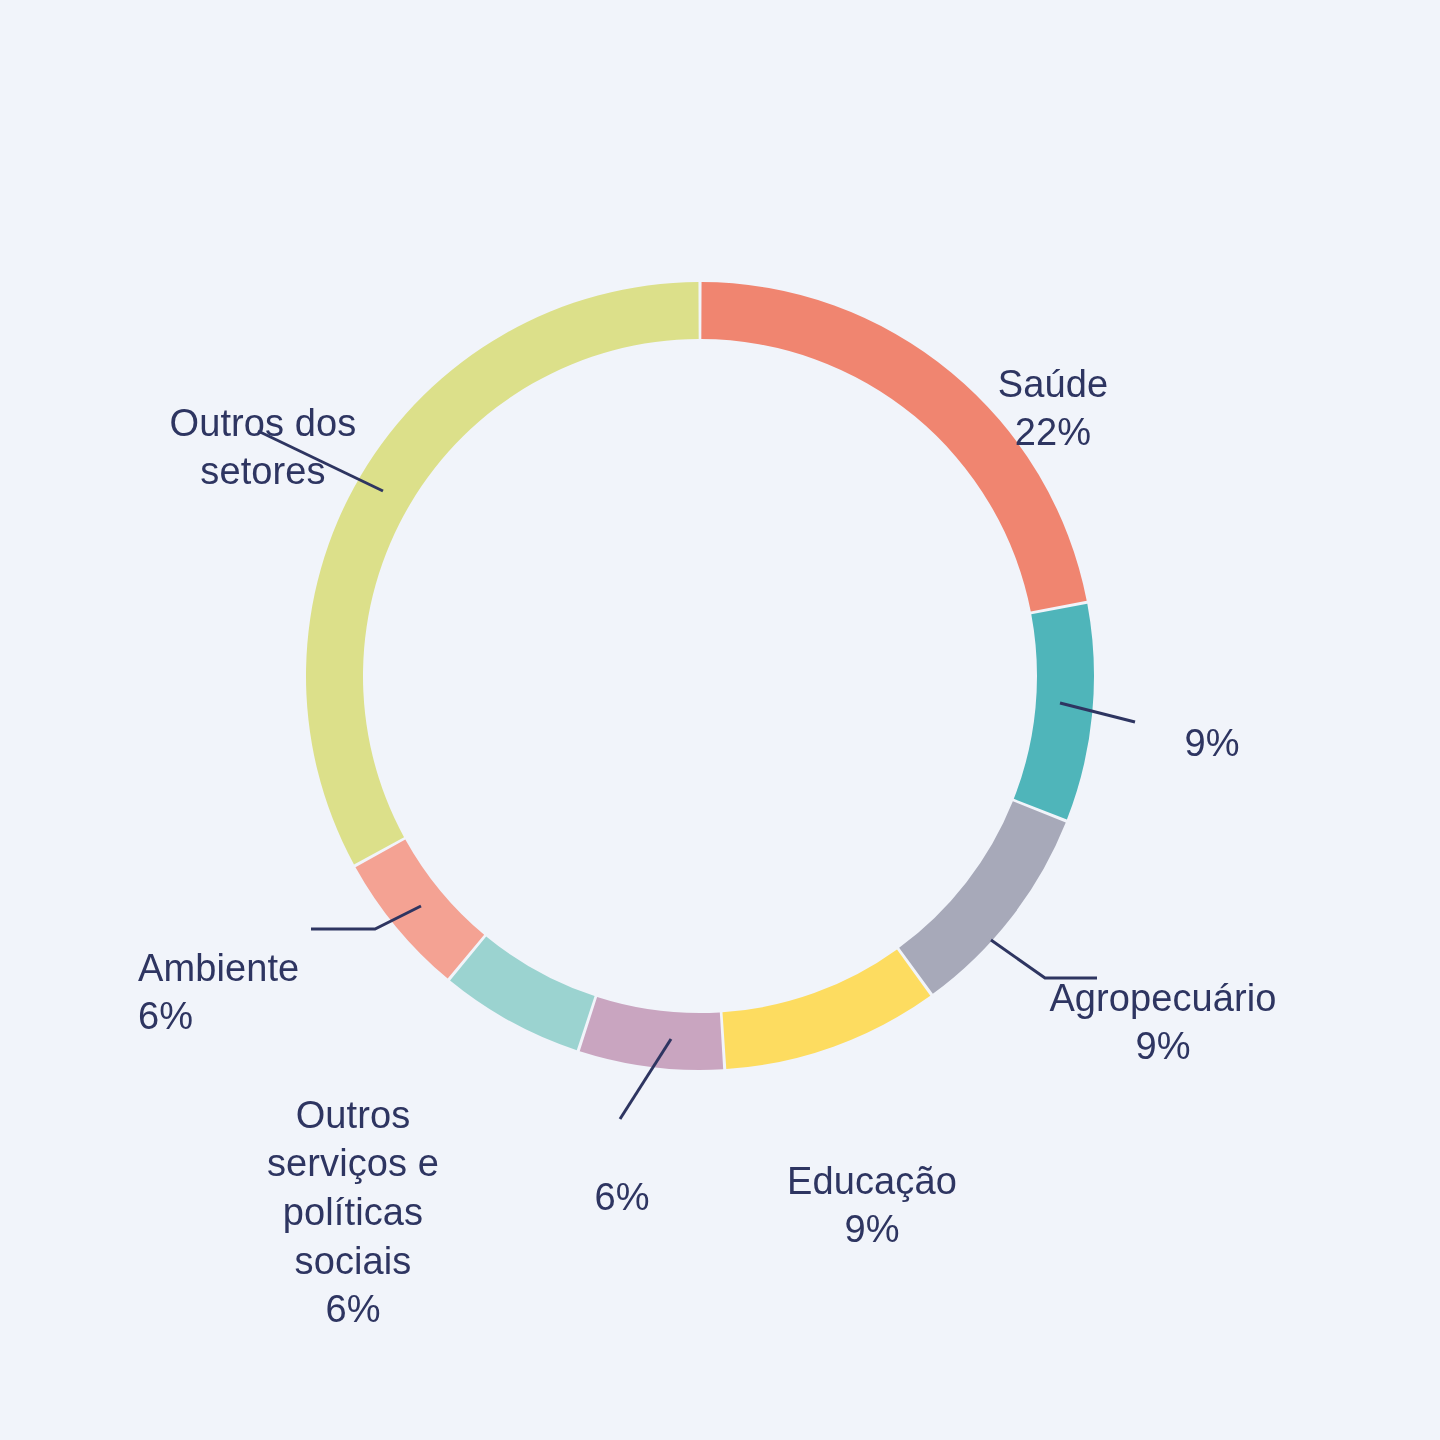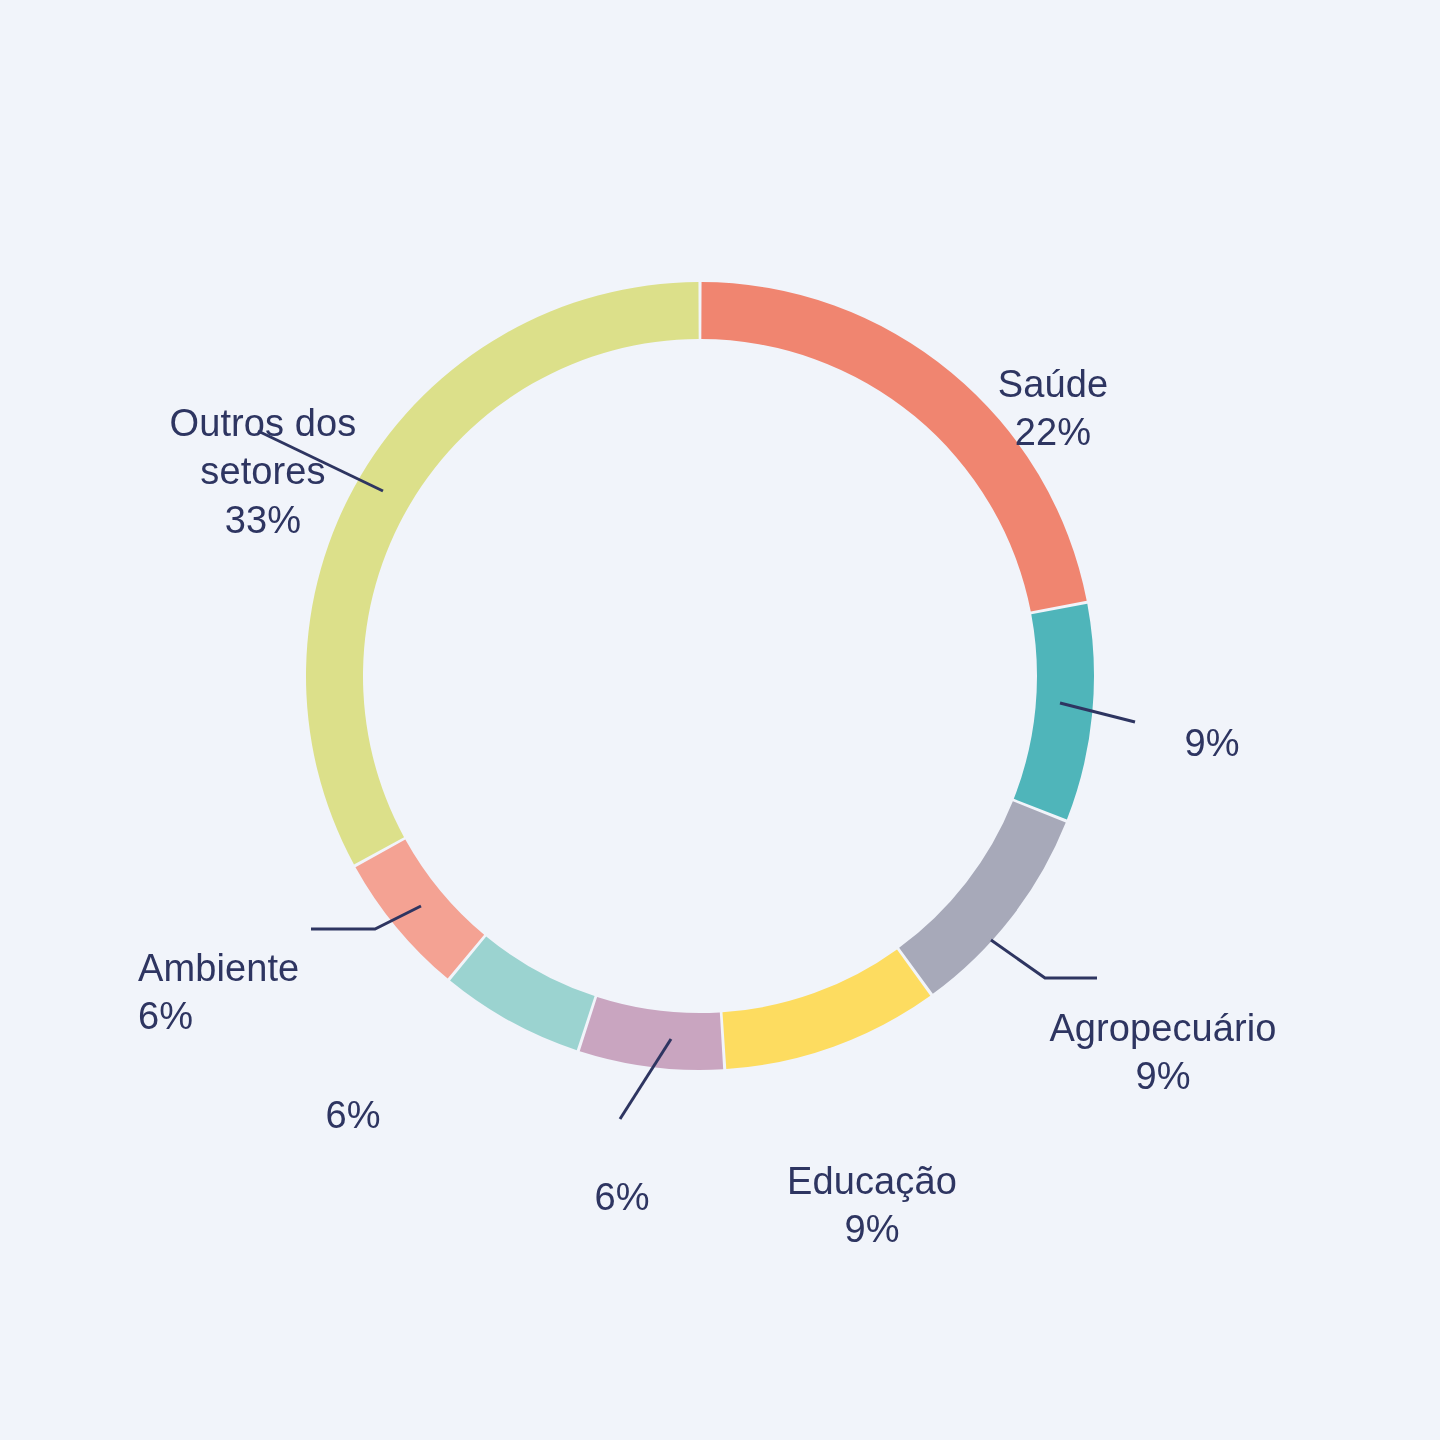--- a/index.html
+++ b/index.html
@@ -31,21 +31,21 @@
     color: #2E3561;
     font-size: 38px;
     line-height: 1.28;
     font-family: "Liberation Sans", sans-serif;
     white-space: pre-line;
     letter-spacing: 0.1px;
   }
   .label .pct { display: block; }
   .lbl-saude        { left: 948px;  top: 311px;  width: 210px; text-align: center; }
   .lbl-gestao       { left: 1112px; top: 670px;  width: 200px; text-align: center; }
-  .lbl-agro         { left: 1048px; top: 955px;  width: 230px; text-align: center; }
+  .lbl-agro         { left: 1048px; top: 925px;  width: 230px; text-align: center; }
   .lbl-educacao     { left: 762px;  top: 1108px; width: 220px; text-align: center; }
   .lbl-fortalecimento { left: 472px; top: 1124px; width: 300px; text-align: center; }
   .lbl-outros       { left: 222px;  top: 1042px; width: 262px; text-align: center; }
   .lbl-ambiente     { left: 138px;  top: 895px;  width: 180px; }
   .lbl-resto        { left: 118px;  top: 350px;  width: 290px; text-align: center; }
 </style>
 </head>
 <body>
 
 <div id="chart-root">
@@ -87,26 +87,27 @@
   <div class="label lbl-educacao">
     <span>Educação</span>
     <span class="pct">9%</span>
   </div>
 
   <div class="label lbl-fortalecimento">
     <span class="pct">6%</span>
   </div>
 
   <div class="label lbl-outros">
+    <span>Outros serviços e
+políticas sociais</span>
     <span class="pct">6%</span>
   </div>
 
   <div class="label lbl-ambiente">
     <span>Ambiente</span>
     <span class="pct">6%</span>
   </div>
 
   <div class="label lbl-resto">
     <span>Outros dos setores</span>
-    <span class="pct">33%</span>
   </div>
 
 </div>
 
 </body></html>

